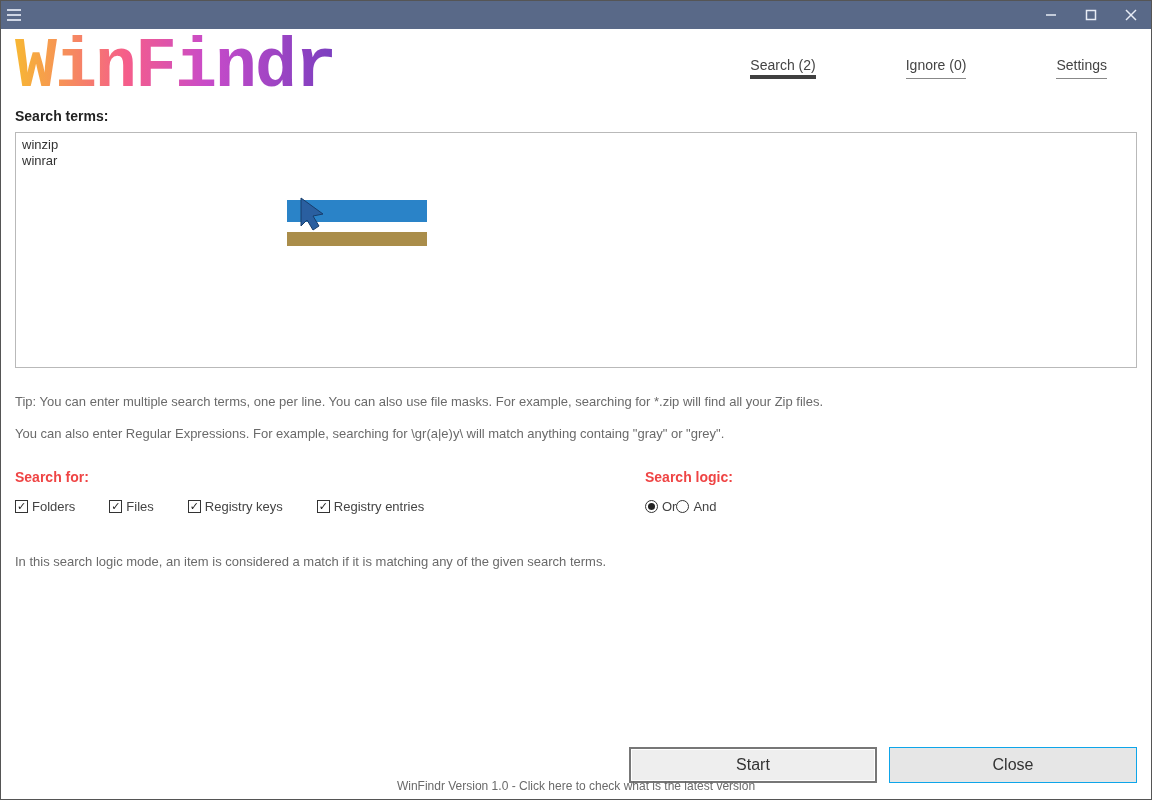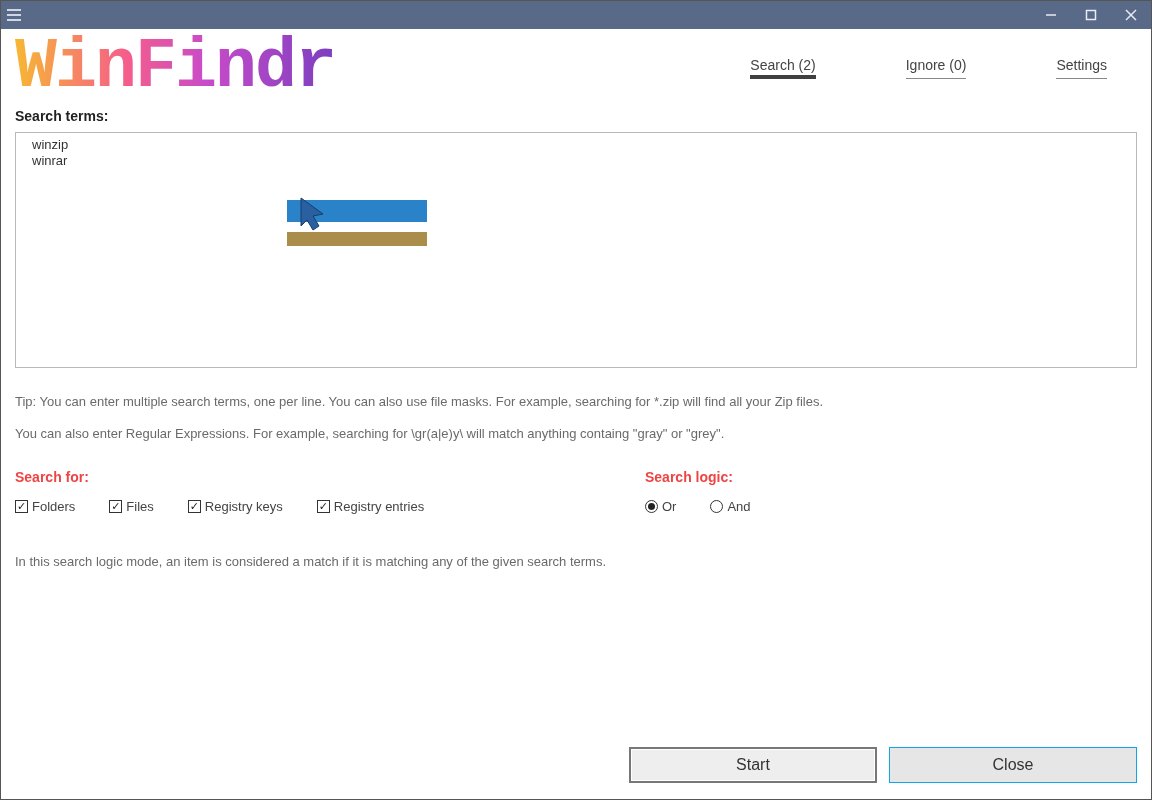--- a/index.html
+++ b/index.html
@@ -73,21 +73,21 @@
   }
   .search-terms {
     position: relative;
     width: 100%;
   }
   .search-terms textarea {
     width: 100%;
     height: 236px;
     resize: none;
     border: 1px solid #b9b9b9;
-    padding: 4px 16px;
+    padding: 4px 6px;
     font-family: "Segoe UI", Tahoma, sans-serif;
     font-size: 13px;
     color:#333;
     line-height: 1.25;
   }
   .overlay-graphic {
     position:absolute; top:68px; left:272px;
     width:140px; height:46px; pointer-events:none;
   }
   .og-top { position:absolute; top:0; left:0; width:100%; height:22px; background:#2a83c8; }
@@ -141,21 +141,21 @@
   .btn.primary {
     border:2px solid #777; background:#eee;
     box-shadow: inset 0 0 0 1px #fff;
   }
   .footer {
     position:absolute; bottom:6px; left:0; width:100%;
     text-align:center; color:#6a6a6a; font-size:12px;
   }
   .search-for-col { flex: 0 0 560px; }
   .search-logic-col { flex: 0 0 auto; padding-left: 10px; }
-  .radios { display:flex; gap:34px; }
+  .radios { display:flex; }
 </style>
 </head>
 <body>
 
 <div class="titlebar">
   <div class="hamburger">
     <span></span>
       <span></span>
       <span></span>
   </div>
@@ -248,13 +248,14 @@
     </div>
   </div>
 
   <div class="logic-desc">In this search logic mode, an item is considered a match if it is matching any of the given search terms.</div>
 
   <div class="bottom-buttons">
     <div class="btn primary">Start</div>
     <div class="btn">Close</div>
   </div>
 
+  <div class="footer">WinFindr Version 1.0 - Click here to check what is the latest version</div>
 </div>
 
 </body></html>

